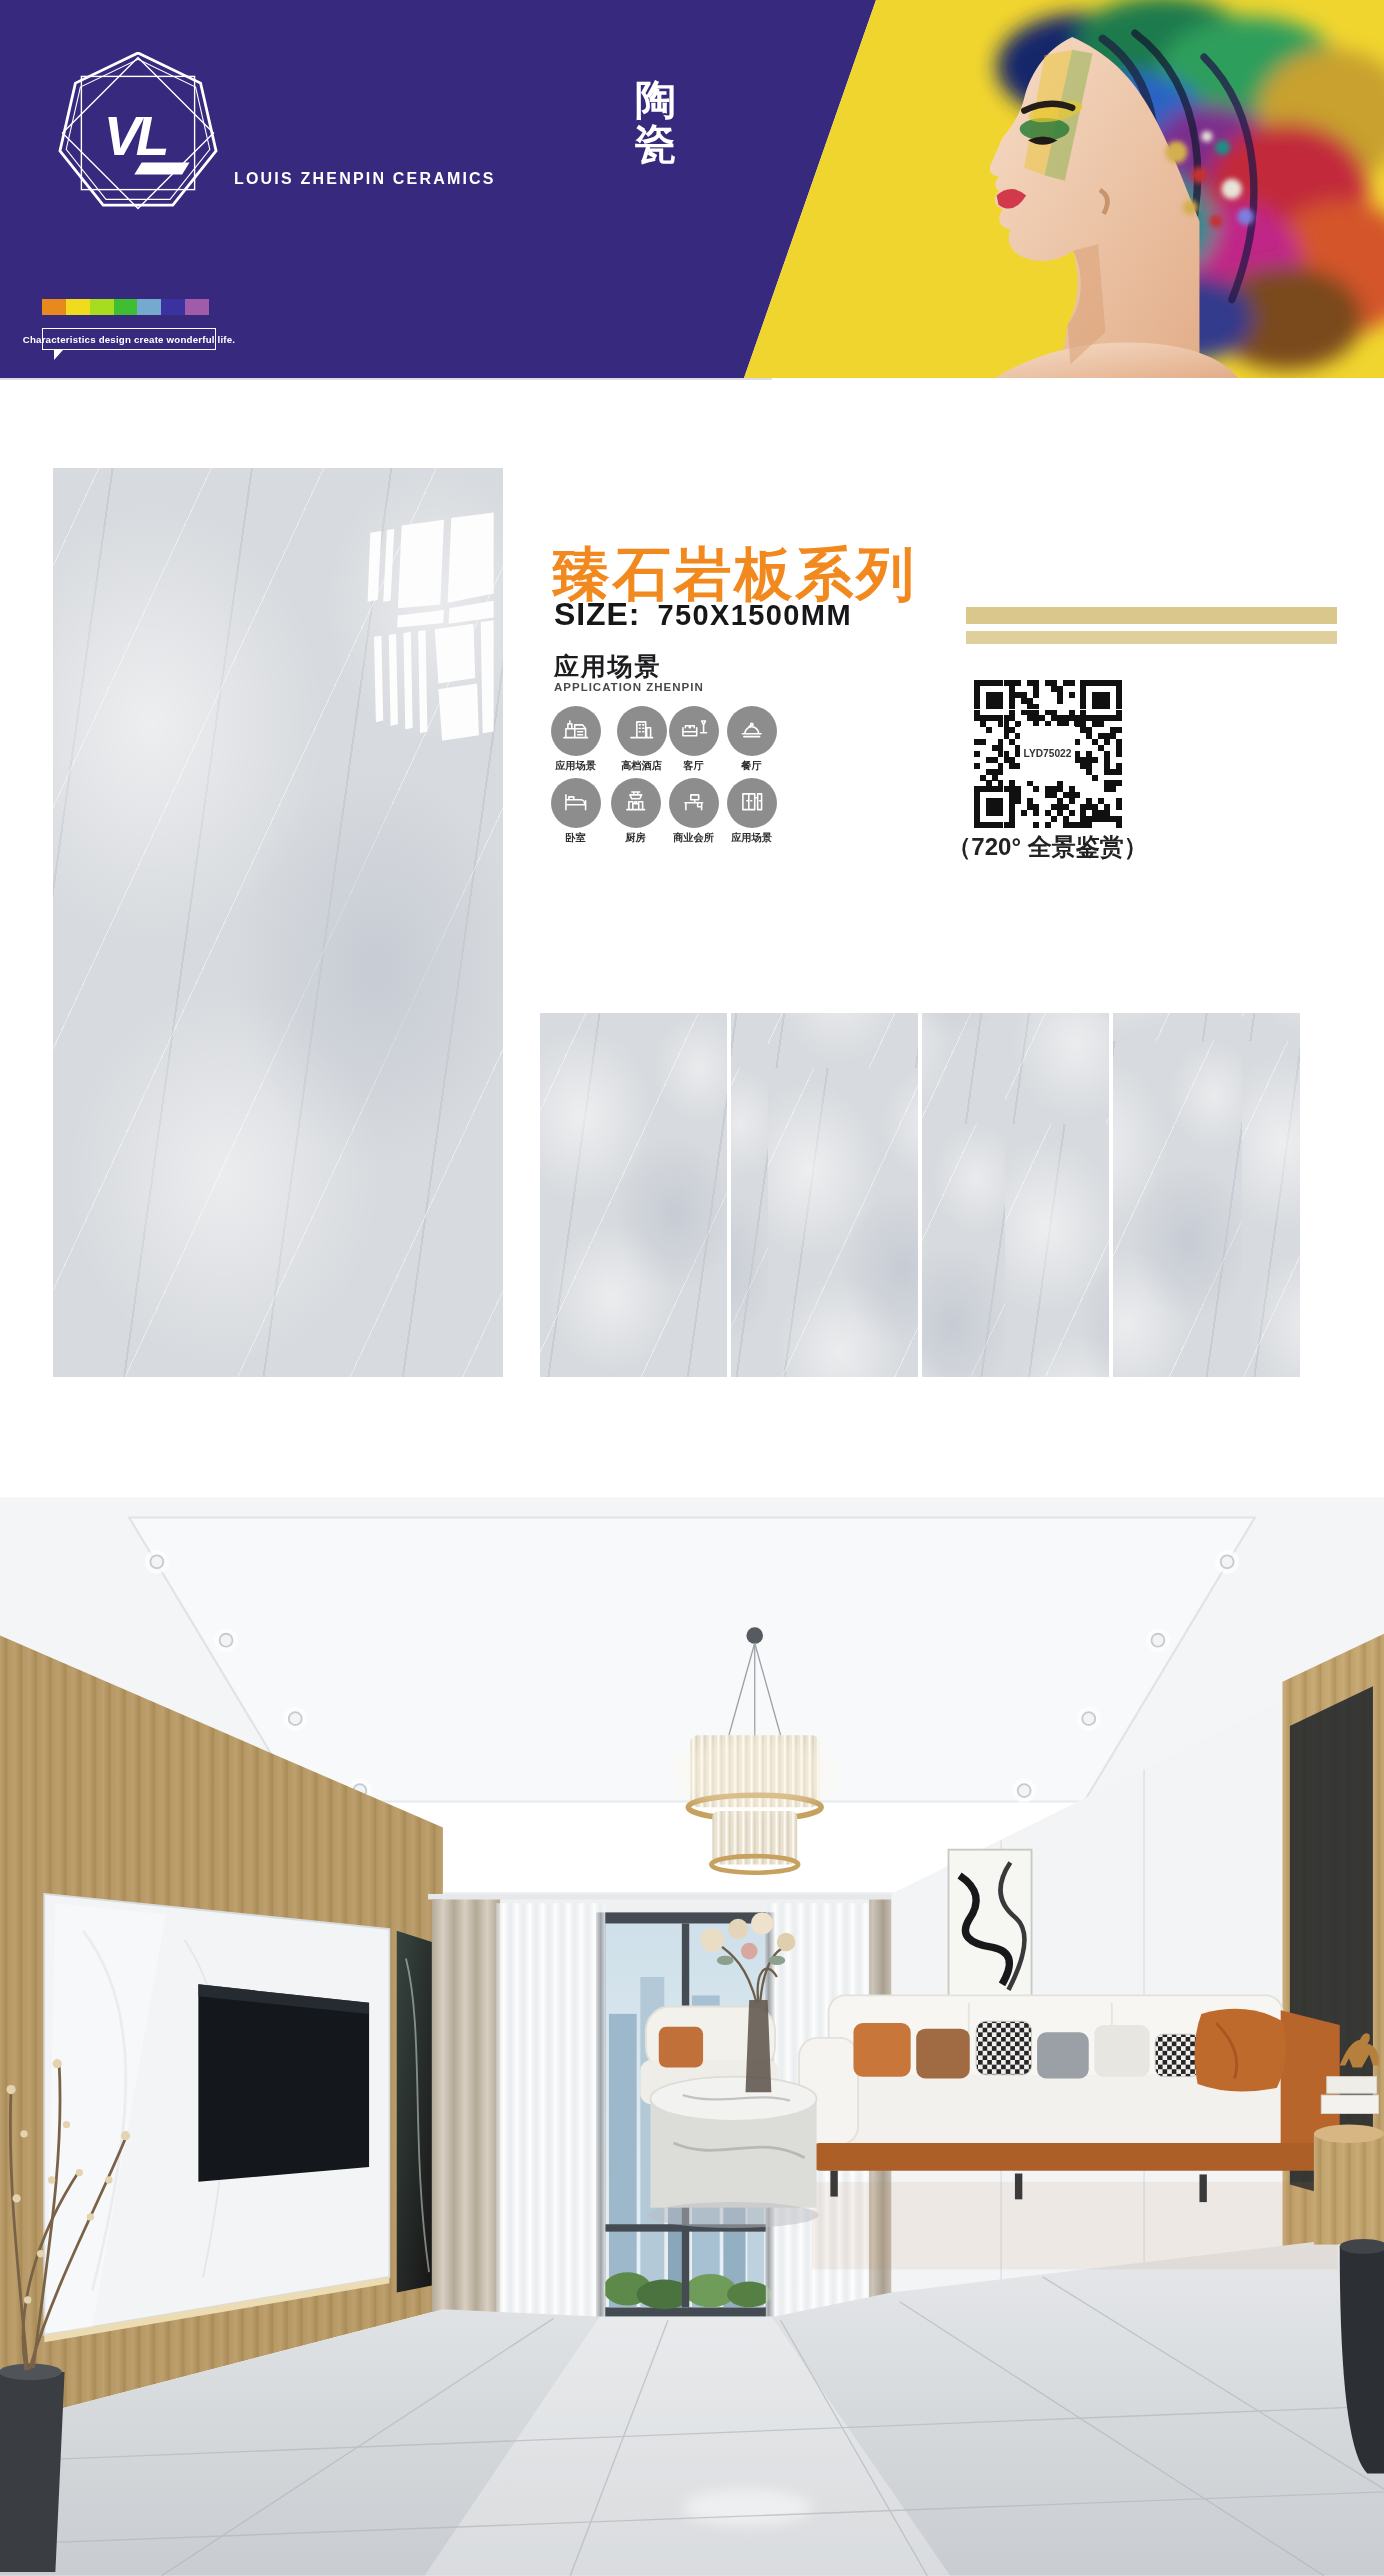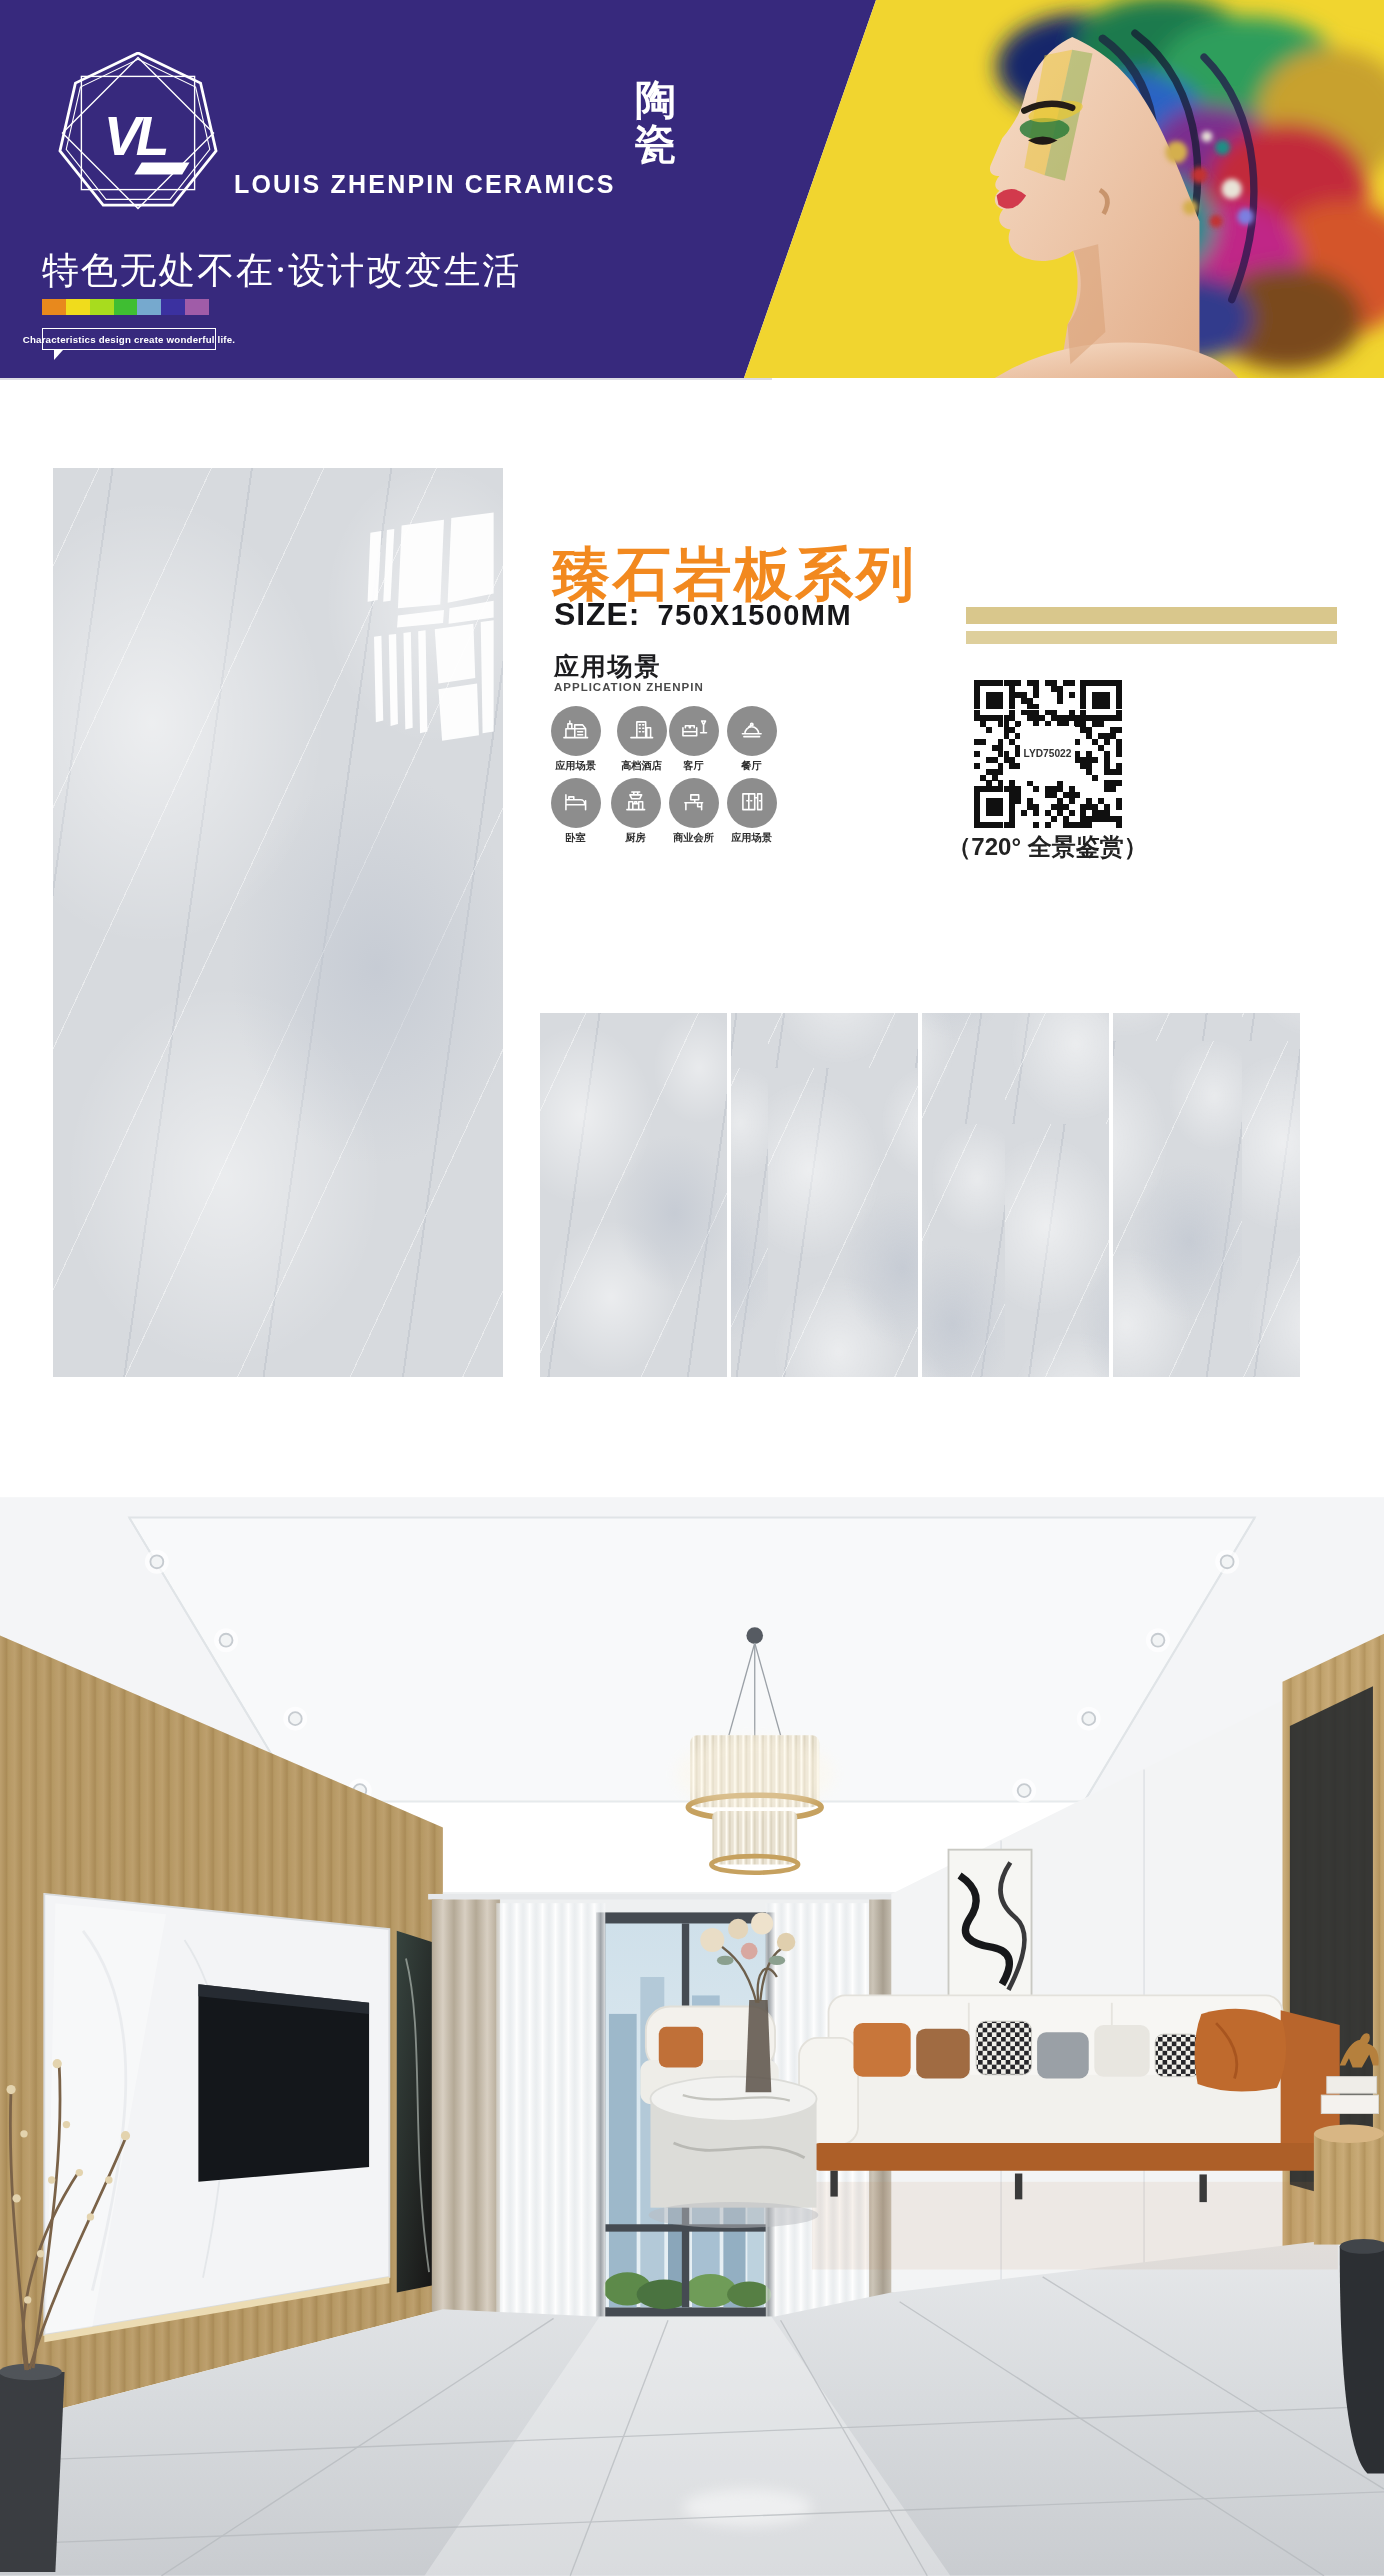--- a/index.html
+++ b/index.html
@@ -8,21 +8,21 @@
   .abs{position:absolute;}
 
   
   .hd{position:absolute;left:0;top:0;width:1384px;height:378px;overflow:hidden;}
   .hd-purple{position:absolute;inset:0;background:#37297D;clip-path:polygon(0 0,876px 0,744px 100%,0 100%);z-index:1;}
   .hd-yellow{position:absolute;inset:0;background:#F1D52F;clip-path:polygon(876px 0,100% 0,100% 100%,744px 100%);z-index:1;}
   .woman{position:absolute;left:766px;top:0;width:618px;height:378px;z-index:2;}
   .logo-svg{position:absolute;left:57px;top:52px;width:162px;height:162px;z-index:3;}
   .brand-cn{position:absolute;left:231px;top:68px;font-size:90px;font-weight:900;color:#fff;letter-spacing:6.5px;line-height:1;z-index:3;}
   .brand-suffix{position:absolute;left:635px;top:78px;z-index:3;color:#fff;font-weight:800;font-size:41px;line-height:44px;text-align:center;}
-  .brand-en{position:absolute;left:234px;top:170px;font-size:25px;font-weight:700;color:#fff;letter-spacing:2.2px;z-index:3;}
+  .brand-en{position:absolute;left:234px;top:170px;font-size:16px;font-weight:700;color:#fff;letter-spacing:2.2px;z-index:3;}
   .slogan-cn{position:absolute;left:42px;top:246px;font-size:37px;color:#fff;font-family:"DejaVu Serif",serif;letter-spacing:1.8px;z-index:3;}
   .rainbow{position:absolute;left:42px;top:299px;width:167px;height:15.7px;display:flex;z-index:3;}
   .rainbow span{flex:1;}
   .slogan-box{position:absolute;left:42px;top:328px;width:172px;height:20.3px;border:1.8px solid #fff;z-index:3;
     display:flex;align-items:center;justify-content:center;color:#fff;font-size:9.7px;font-weight:700;letter-spacing:0.2px;white-space:nowrap;}
   .slogan-tail{position:absolute;left:54px;top:350px;width:0;height:0;border-left:9.2px solid #fff;border-bottom:10.2px solid transparent;z-index:3;}
   .hd-underline{position:absolute;left:0;top:378px;width:772px;height:1.8px;background:#dcdce4;}
 
   
   .marble{background-color:#d7dade;
@@ -138,21 +138,20 @@
       </g>
       <text x="84" y="112" text-anchor="middle" font-family="Liberation Sans, sans-serif" font-size="60" font-style="italic" font-weight="900" fill="#fff" letter-spacing="-5">VL</text>
       <polygon fill="#fff" points="92,120 144,120 136,133 84,133"></polygon>
     </svg>
 
     <div class="brand-suffix">
       <div>陶</div>
       <div>瓷</div>
     </div>
     <div class="brand-en">LOUIS ZHENPIN CERAMICS</div>
-    <div class="slogan-cn">特色无处不在·设计改变生活</div>
     <div class="rainbow">
       <span style="background: rgb(232, 137, 29);"></span>
         <span style="background: rgb(240, 220, 28);"></span>
         <span style="background: rgb(168, 220, 30);"></span>
       <span style="background: rgb(63, 190, 50);"></span>
         <span style="background: rgb(118, 169, 206);"></span>
         <span style="background: rgb(59, 49, 160);"></span>
       <span style="background: rgb(160, 92, 168);"></span>
     </div>
     <div class="slogan-box">Characteristics design create wonderful life.</div>

